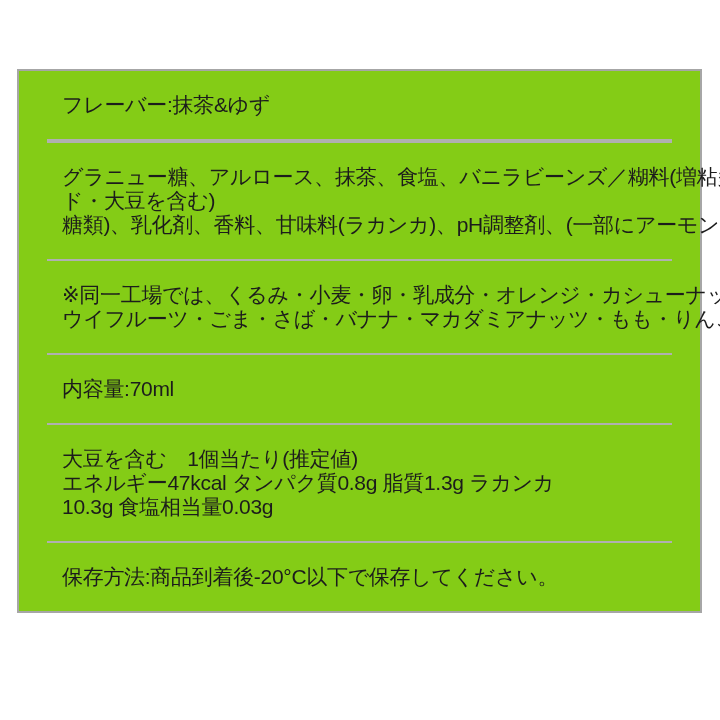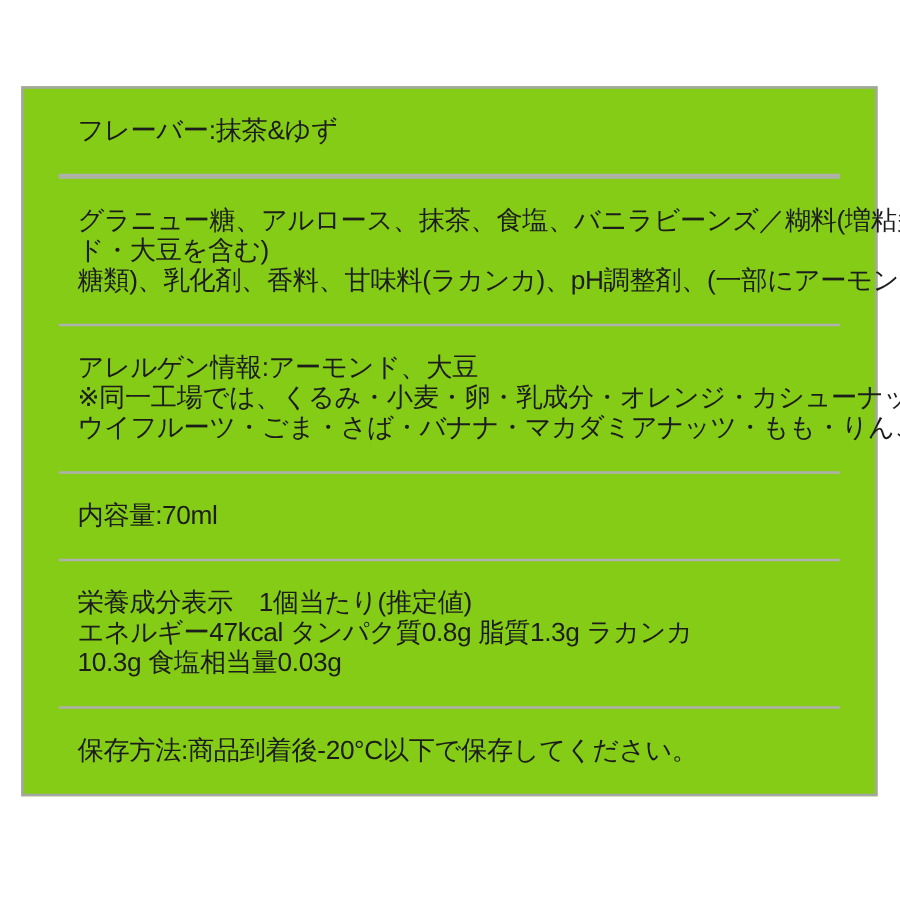--- a/index.html
+++ b/index.html
@@ -55,35 +55,34 @@
 
   <div class="section">
     <div class="line">グラニュー糖、アルロース、抹茶、食塩、バニラビーンズ／糊料(増粘多</div>
     <div class="line">ド・大豆を含む)</div>
     <div class="line">糖類)、乳化剤、香料、甘味料(ラカンカ)、pH調整剤、(一部にアーモン</div>
   </div>
 
   <div class="divider"></div>
 
   <div class="section">
-    <div class="line">アレルゲン情報:アーモンド、大豆</div>
     <div class="line">※同一工場では、くるみ・小麦・卵・乳成分・オレンジ・カシューナッツ・キ</div>
     <div class="line">ウイフルーツ・ごま・さば・バナナ・マカダミアナッツ・もも・りんご・ゼラチ</div>
   </div>
 
   <div class="divider"></div>
 
   <div class="section">
     <div class="line">内容量:70ml</div>
   </div>
 
   <div class="divider"></div>
 
   <div class="section">
-    <div class="line">栄養成分表示　1個当たり(推定値)</div>
+    <div class="line">大豆を含む　1個当たり(推定値)</div>
     <div class="line">エネルギー47kcal タンパク質0.8g 脂質1.3g ラカンカ</div>
     <div class="line">10.3g 食塩相当量0.03g</div>
   </div>
 
   <div class="divider"></div>
 
   <div class="section">
     <div class="line">保存方法:商品到着後-20°C以下で保存してください。</div>
   </div>
 

